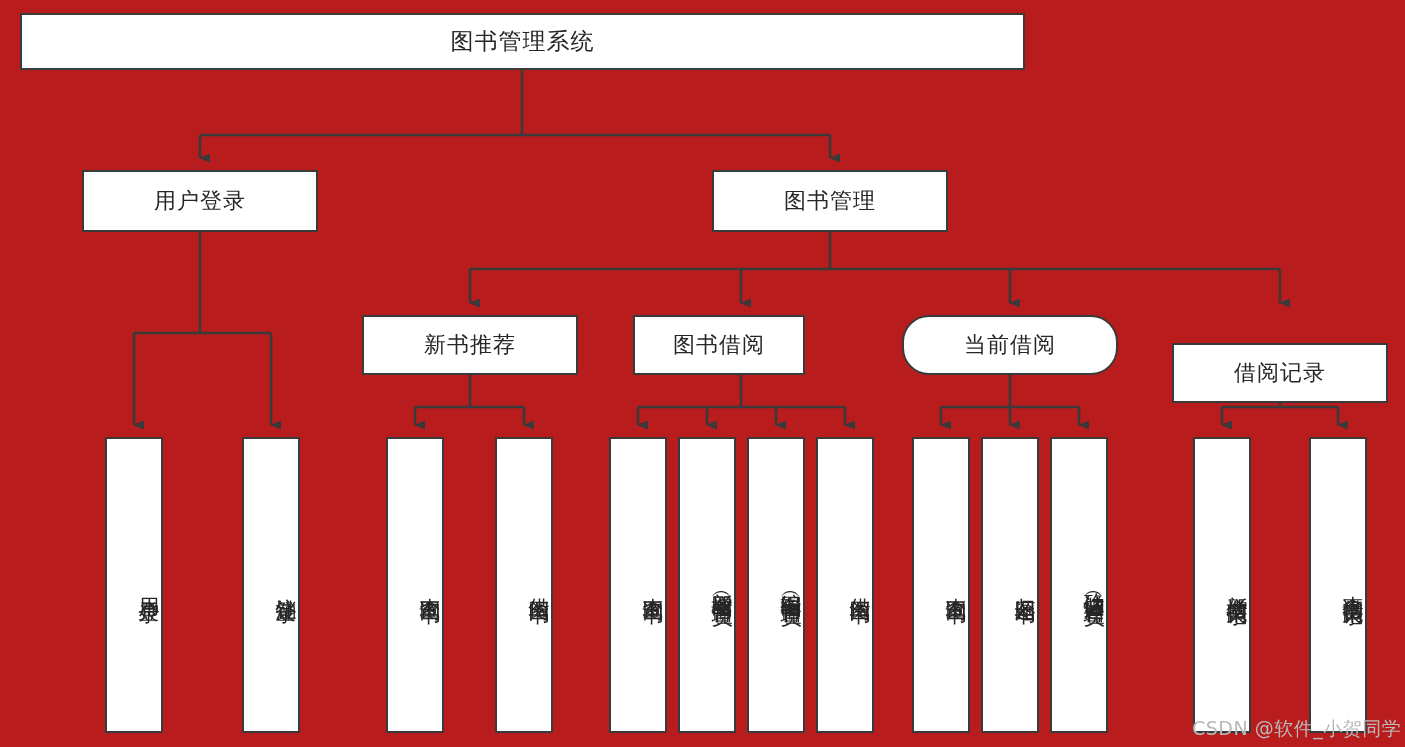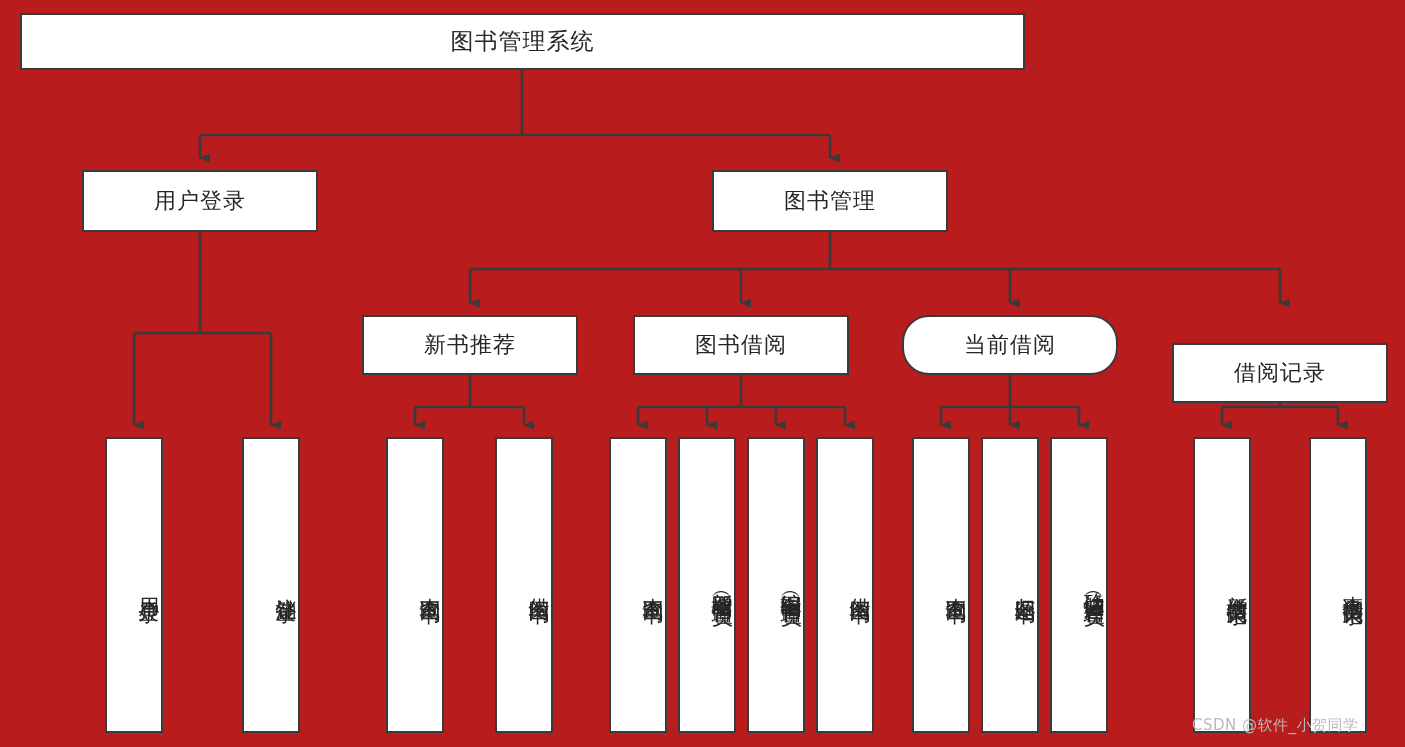--- a/index.html
+++ b/index.html
@@ -58,21 +58,21 @@
   }
   .node.leaf .leaf-label {
     writing-mode: vertical-rl;
     text-orientation: upright;
     display: block;
     max-height: 100%;
   }
   .watermark {
     position: absolute;
     color: #b9b9b9;
-    font-size: 15px;
+    font-size: 19px;
     letter-spacing: 0.5px;
     white-space: nowrap;
     user-select: none;
   }
 </style>
 </head>
 <body>
 
 <div id="canvas">
 
@@ -139,21 +139,21 @@
   </svg>
 
   <div class="node horiz root" style="left:20px; top:13px; width:1005px; height:57px;">图书管理系统</div>
 
   <div class="node horiz" style="left:82px; top:170px; width:236px; height:62px;">用户登录</div>
 
   <div class="node horiz" style="left:712px; top:170px; width:236px; height:62px;">图书管理</div>
 
   <div class="node horiz" style="left:362px; top:315px; width:216px; height:60px;">新书推荐</div>
 
-  <div class="node horiz" style="left:633px; top:315px; width:216px; height:60px;text-align:center;">图书借阅</div>
+  <div class="node horiz" style="left:633px; top:315px; width:172px; height:60px;text-align:center;">图书借阅</div>
 
   <div class="node horiz" style="left:902px; top:315px; width:216px; height:60px;border-radius:27px;">当前借阅</div>
 
   <div class="node horiz" style="left:1172px; top:315px; width:216px; height:60px;margin-top:28px;">借阅记录</div>
 
   <div class="node leaf" style="left:105px; top:437px; width:58px; height:296px;">
     <span class="leaf-label">用户登录</span>
   </div>
   <div class="node leaf" style="left:242px; top:437px; width:58px; height:296px;">
     <span class="leaf-label">注销登录</span>

